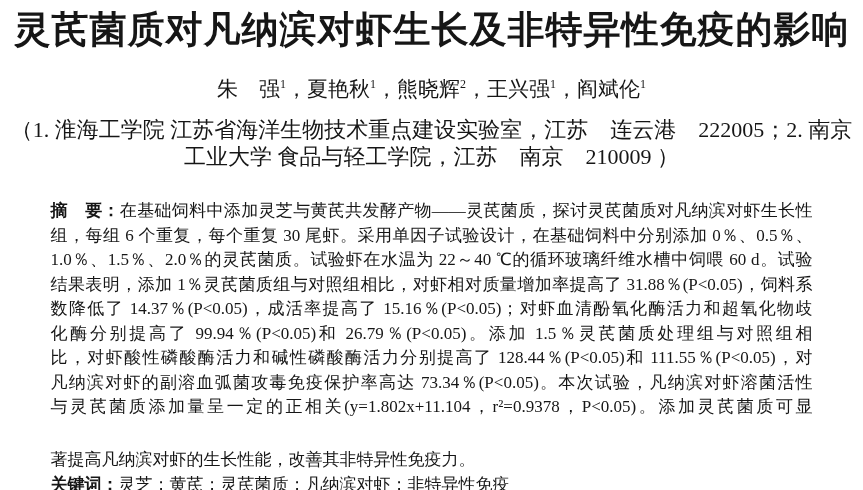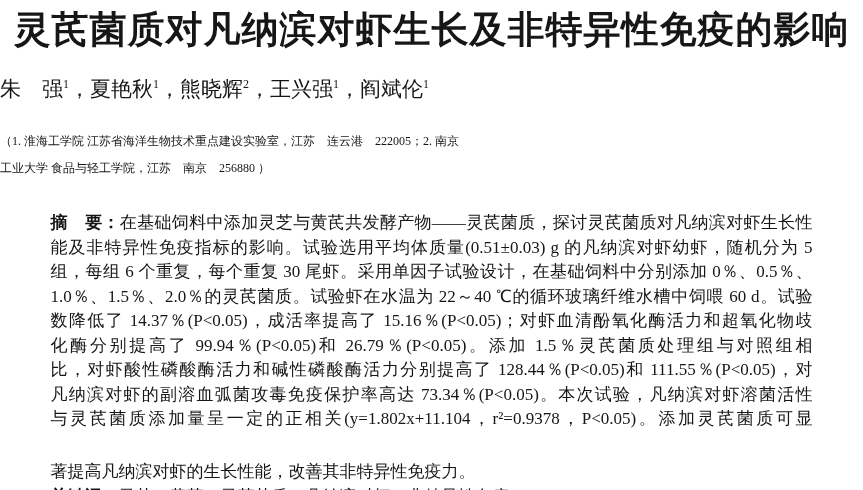--- a/index.html
+++ b/index.html
@@ -21,31 +21,32 @@
     font-size: 37px;
     line-height: 48px;
     letter-spacing: 1px;
     text-align: center;
     white-space: nowrap;
   }
   .authors {
     margin-top: 20px;
     font-size: 21px;
     line-height: 30px;
-    text-align: left;
+    text-align: center;
     font-family: "Liberation Serif", serif;
   }
   .authors sup {
     font-size: 12px;
     line-height: 0;
   }
   .affil {
-    margin-top: 24px;
-    font-size: 12px;
+    margin-top: 12px;
+    font-size: 22px;
     line-height: 27px;
+    text-align: center;
     font-family: "Liberation Serif", serif;
   }
   .abstract {
     margin: 28px auto 0 auto;
     width: 762px;
     font-size: 17px;
     line-height: 24.5px;
     font-family: "Liberation Serif", serif;
   }
   .abs-line {
@@ -74,28 +75,28 @@
 </head>
 <body>
 
 <div class="page">
   <h1 class="title">灵芪菌质对凡纳滨对虾生长及非特异性免疫的影响</h1>
 
   <div class="authors" id="authors"><span>朱　强<sup>1</sup></span>，<span>夏艳秋<sup>1</sup></span>，<span>熊晓辉<sup>2</sup></span>，<span>王兴强<sup>1</sup></span>，<span>阎斌伦<sup>1</sup></span></div>
 
   <div class="affil">
     <div>（1. 淮海工学院 江苏省海洋生物技术重点建设实验室，江苏　连云港　222005；2. 南京</div>
-    <div>工业大学 食品与轻工学院，江苏　南京　256880 ）</div>
+    <div>工业大学 食品与轻工学院，江苏　南京　210009 ）</div>
   </div>
 
   <div class="abstract" id="abstract">
       <div class="abs-line"><span class="abs-label">摘　要：</span>在基础饲料中添加灵芝与黄芪共发酵产物——灵芪菌质，探讨灵芪菌质对凡纳滨对虾生长性</div>
-      <div class="abs-line">能及非特异性免疫指标的影响。试验选用平均体质量(0.51±0.03) g 的凡纳滨对虾幼虾，随机分为 5</div>
       <div class="abs-line">组，每组 6 个重复，每个重复 30 尾虾。采用单因子试验设计，在基础饲料中分别添加 0％、0.5％、</div>
       <div class="abs-line">1.0％、1.5％、2.0％的灵芪菌质。试验虾在水温为 22～40 ℃的循环玻璃纤维水槽中饲喂 60 d。试验</div>
+      <div class="abs-line">结果表明，添加 1％灵芪菌质组与对照组相比，对虾相对质量增加率提高了 31.88％(P&lt;0.05)，饲料系</div>
       <div class="abs-line">数降低了 14.37％(P&lt;0.05)，成活率提高了 15.16％(P&lt;0.05)；对虾血清酚氧化酶活力和超氧化物歧</div>
       <div class="abs-line">化酶分别提高了 99.94％(P&lt;0.05)和 26.79％(P&lt;0.05)。添加 1.5％灵芪菌质处理组与对照组相</div>
       <div class="abs-line">比，对虾酸性磷酸酶活力和碱性磷酸酶活力分别提高了 128.44％(P&lt;0.05)和 111.55％(P&lt;0.05)，对</div>
       <div class="abs-line">凡纳滨对虾的副溶血弧菌攻毒免疫保护率高达 73.34％(P&lt;0.05)。本次试验，凡纳滨对虾溶菌活性</div>
       <div class="abs-line">与灵芪菌质添加量呈一定的正相关(y=1.802x+11.104，r²=0.9378，P&lt;0.05)。添加灵芪菌质可显</div>
       <div class="abs-line last">著提高凡纳滨对虾的生长性能，改善其非特异性免疫力。</div>
     </div>
 
   <div class="keywords">
     <span class="kw-label">关键词：</span><span>灵芝；黄芪；灵芪菌质；凡纳滨对虾；非特异性免疫</span>

